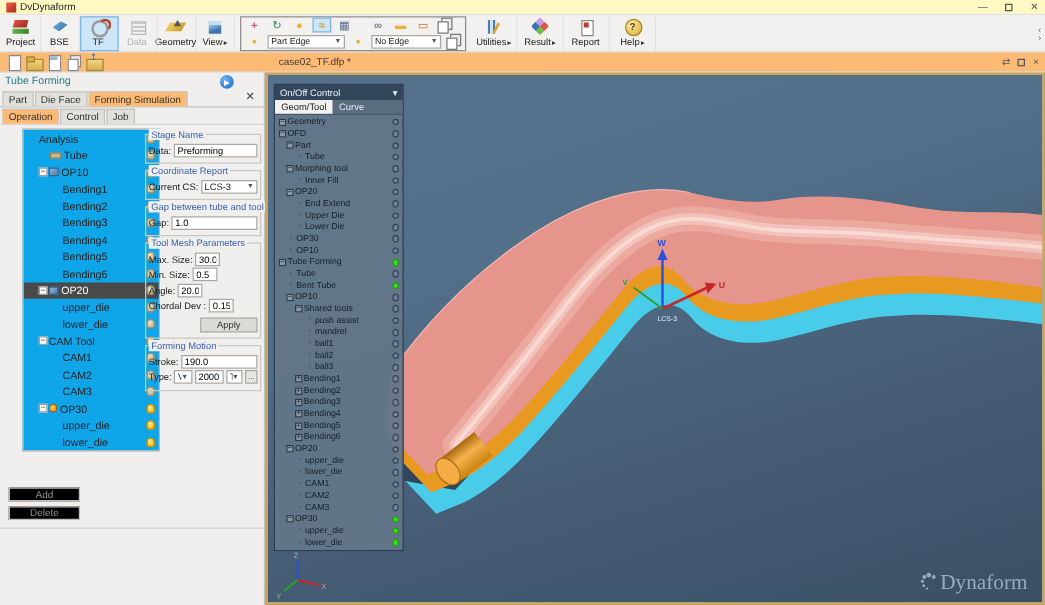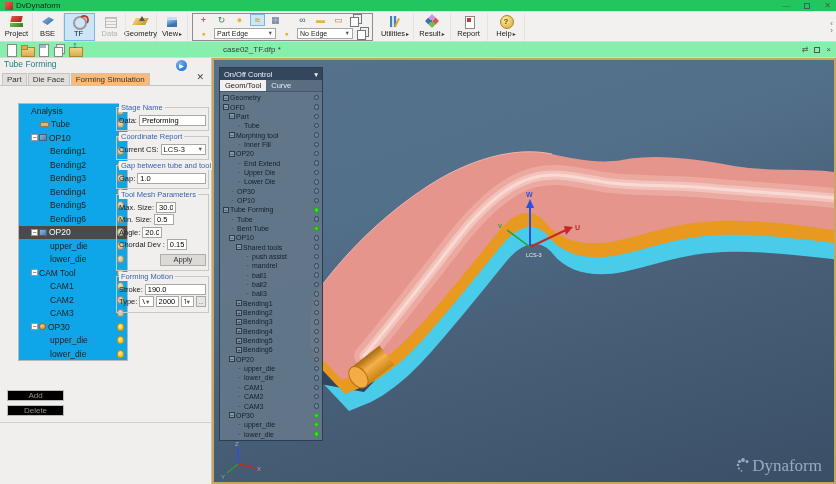--- a/index.html
+++ b/index.html
@@ -1,20 +1,20 @@
 <!DOCTYPE html>
 <html><head>
 <meta charset="utf-8">
 <style>
   *{margin:0;padding:0;box-sizing:border-box}
   html,body{width:836px;height:484px;overflow:hidden}
   body{position:relative;font-family:"Liberation Sans",sans-serif;background:#F0EFED;font-size:9px;-webkit-font-smoothing:antialiased}
 
   
-  .titlebar{height:12px;background:#22c55e;display:flex;align-items:center;padding:0 5px;font-size:8px;color:#222;border-bottom:1px solid #E6E4E1}
+  .titlebar{height:12px;background:#fef9c3;display:flex;align-items:center;padding:0 5px;font-size:8px;color:#222;border-bottom:1px solid #E6E4E1}
   .applogo{width:8px;height:8px;background:linear-gradient(135deg,#E05544 20%,#A92A1D);margin-right:3px;flex:none}
   .wctrl{margin-left:auto;display:flex;gap:14px;color:#555;font-size:8px;align-items:center}
   .sqico{width:6px;height:6px;border:1px solid #555;display:inline-block}
 
   
   .toolbar{height:30px;display:flex;align-items:center;background:#F2F1EF;border-bottom:1px solid #DAD8D4;padding-left:2px}
   .tbtn{width:31px;height:28px;display:flex;flex-direction:column;align-items:center;justify-content:center;font-size:7.5px;color:#222;border-right:1px solid #E4E2DE;cursor:default}
   .tbtn.st-active{background:#CDE6F7;outline:1px solid #7EB4E2;outline-offset:-1px}
   .tbtn.st-disabled{color:#9E9C98;filter:grayscale(1);opacity:.75}
   .rgrp .tbtn{width:37px;border-right:1px solid #E4E2DE}
@@ -47,21 +47,21 @@
   .gi.hl{background:#CDE6F7;outline:1px solid #7EB4E2;outline-offset:-1px}
   .egsel{display:flex;align-items:center;justify-content:space-between;width:62px;height:11px;border:1px solid #A9A7A3;background:#FFF;font-size:7px;padding:0 2px;color:#222}
   .caret{font-size:5.5px;color:#555}
   .gicopy{position:relative;width:13px;height:12px}
   .gicopy::before,.gicopy::after{content:"";position:absolute;width:7px;height:8px;border:1px solid #777;background:#EFEFEF}
   .gicopy::before{left:4px;top:0}
   .gicopy::after{left:1px;top:3px;background:#FFF}
   .overflow{margin-left:auto;margin-right:3px;display:flex;flex-direction:column;color:#777;font-size:8px;line-height:7px;align-items:center}
 
   
-  .filebar{height:16px;background:#86efac;border-bottom:1px solid #D8D6D2;display:flex;align-items:center;padding:0 5px;font-size:8px;color:#333}
+  .filebar{height:16px;background:#fdba74;border-bottom:1px solid #D8D6D2;display:flex;align-items:center;padding:0 5px;font-size:8px;color:#333}
   .fi{width:12px;height:11px;position:relative;margin-right:4px;flex:none}
   .fi::before,.fi::after{content:"";position:absolute}
   .fi-page::before{left:2px;top:0;width:8px;height:11px;background:#FFF;border:1px solid #8A8886}
   .fi-folder::before{left:0;top:3px;width:12px;height:8px;background:linear-gradient(#F0D489,#D8AE4E);border:1px solid #A8872E}
   .fi-folder::after{left:0;top:1px;width:5px;height:3px;background:#D8AE4E;border:1px solid #A8872E}
   .fi-save::before{left:2px;top:0;width:8px;height:11px;background:#FFF;border:1px solid #8A8886}
   .fi-save::after{left:3px;top:1px;width:6px;height:3px;background:#9DB8D2}
   .fi-copy::before{left:3px;top:0;width:7px;height:8px;background:#EDEDED;border:1px solid #8A8886}
   .fi-copy::after{left:1px;top:3px;width:7px;height:8px;background:#FFF;border:1px solid #8A8886}
   .fi-import::before{left:0;top:3px;width:12px;height:8px;background:linear-gradient(#F0D489,#D8AE4E);border:1px solid #A8872E}
@@ -294,20 +294,28 @@
 
         <div class="ptab"><span>Part</span></div>
 
         <div class="ptab"><span>Die Face</span></div>
 
         <div class="ptab act-1"><span>Forming Simulation</span></div>
       </div>
     <div class="runbtn">▶</div>
     <div class="closex" style="position:absolute;top:15px">✕</div>
 
+    <div class="lp-subtabs">
+
+        <div class="ptab act-1"><span>Operation</span></div>
+
+        <div class="ptab"><span>Control</span></div>
+
+        <div class="ptab"><span>Job</span></div>
+      </div>
 
     <div class="lp-body">
 
       <div class="treebox">
 
           <div class="tr t0">
             <span class="exp x-n"></span>
 
             <span>Analysis</span>
             <span class="bulb b-dim"></span>

